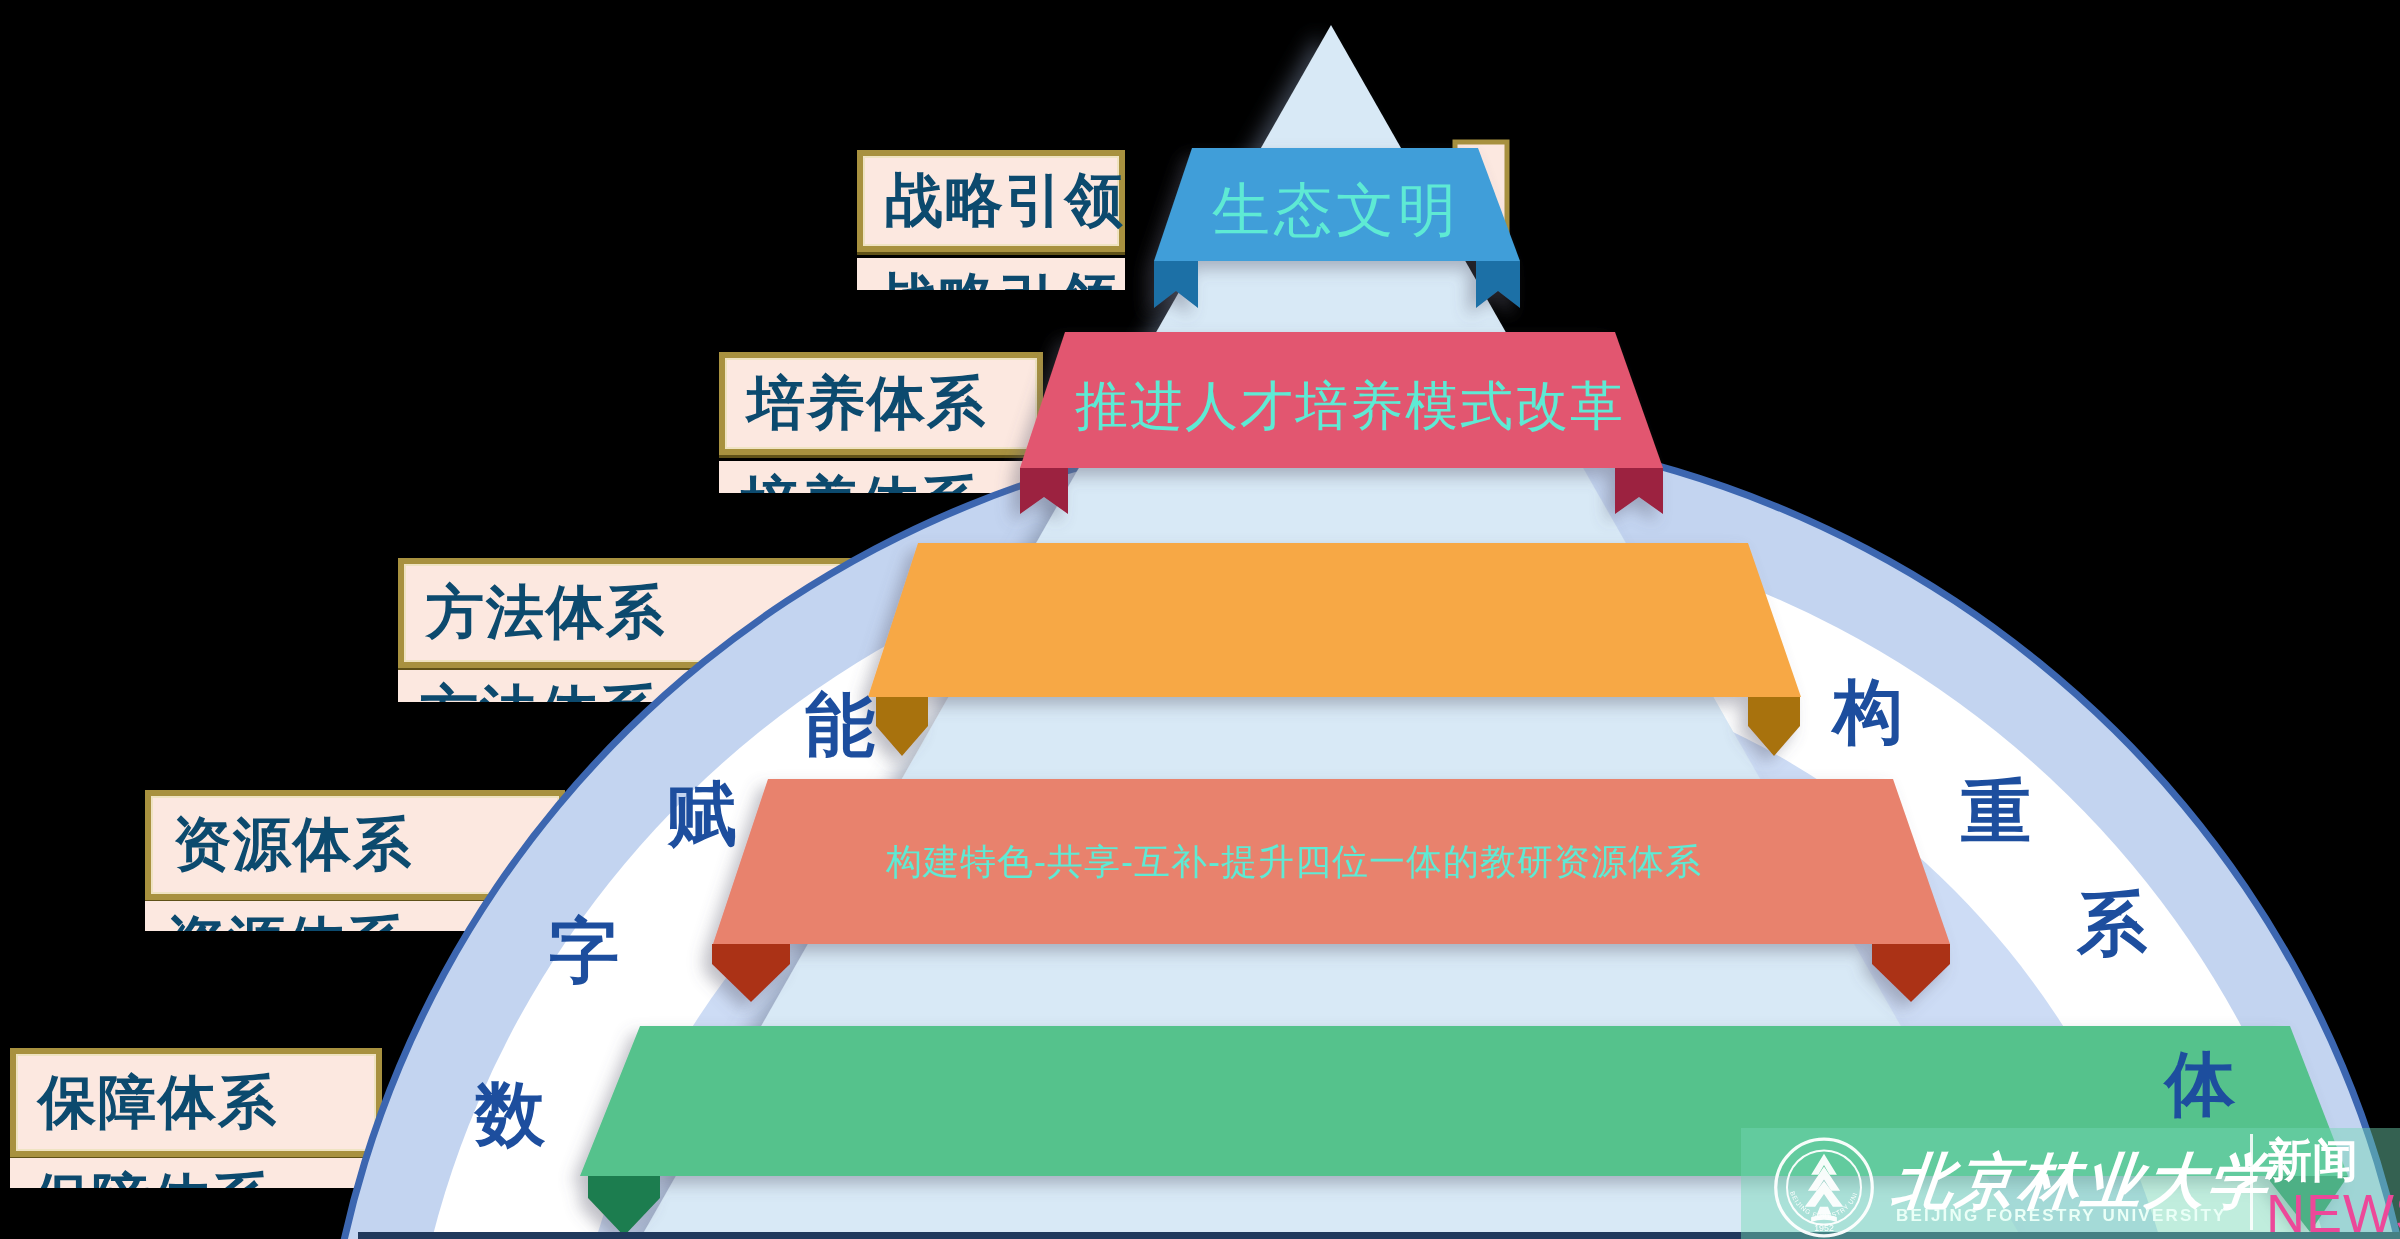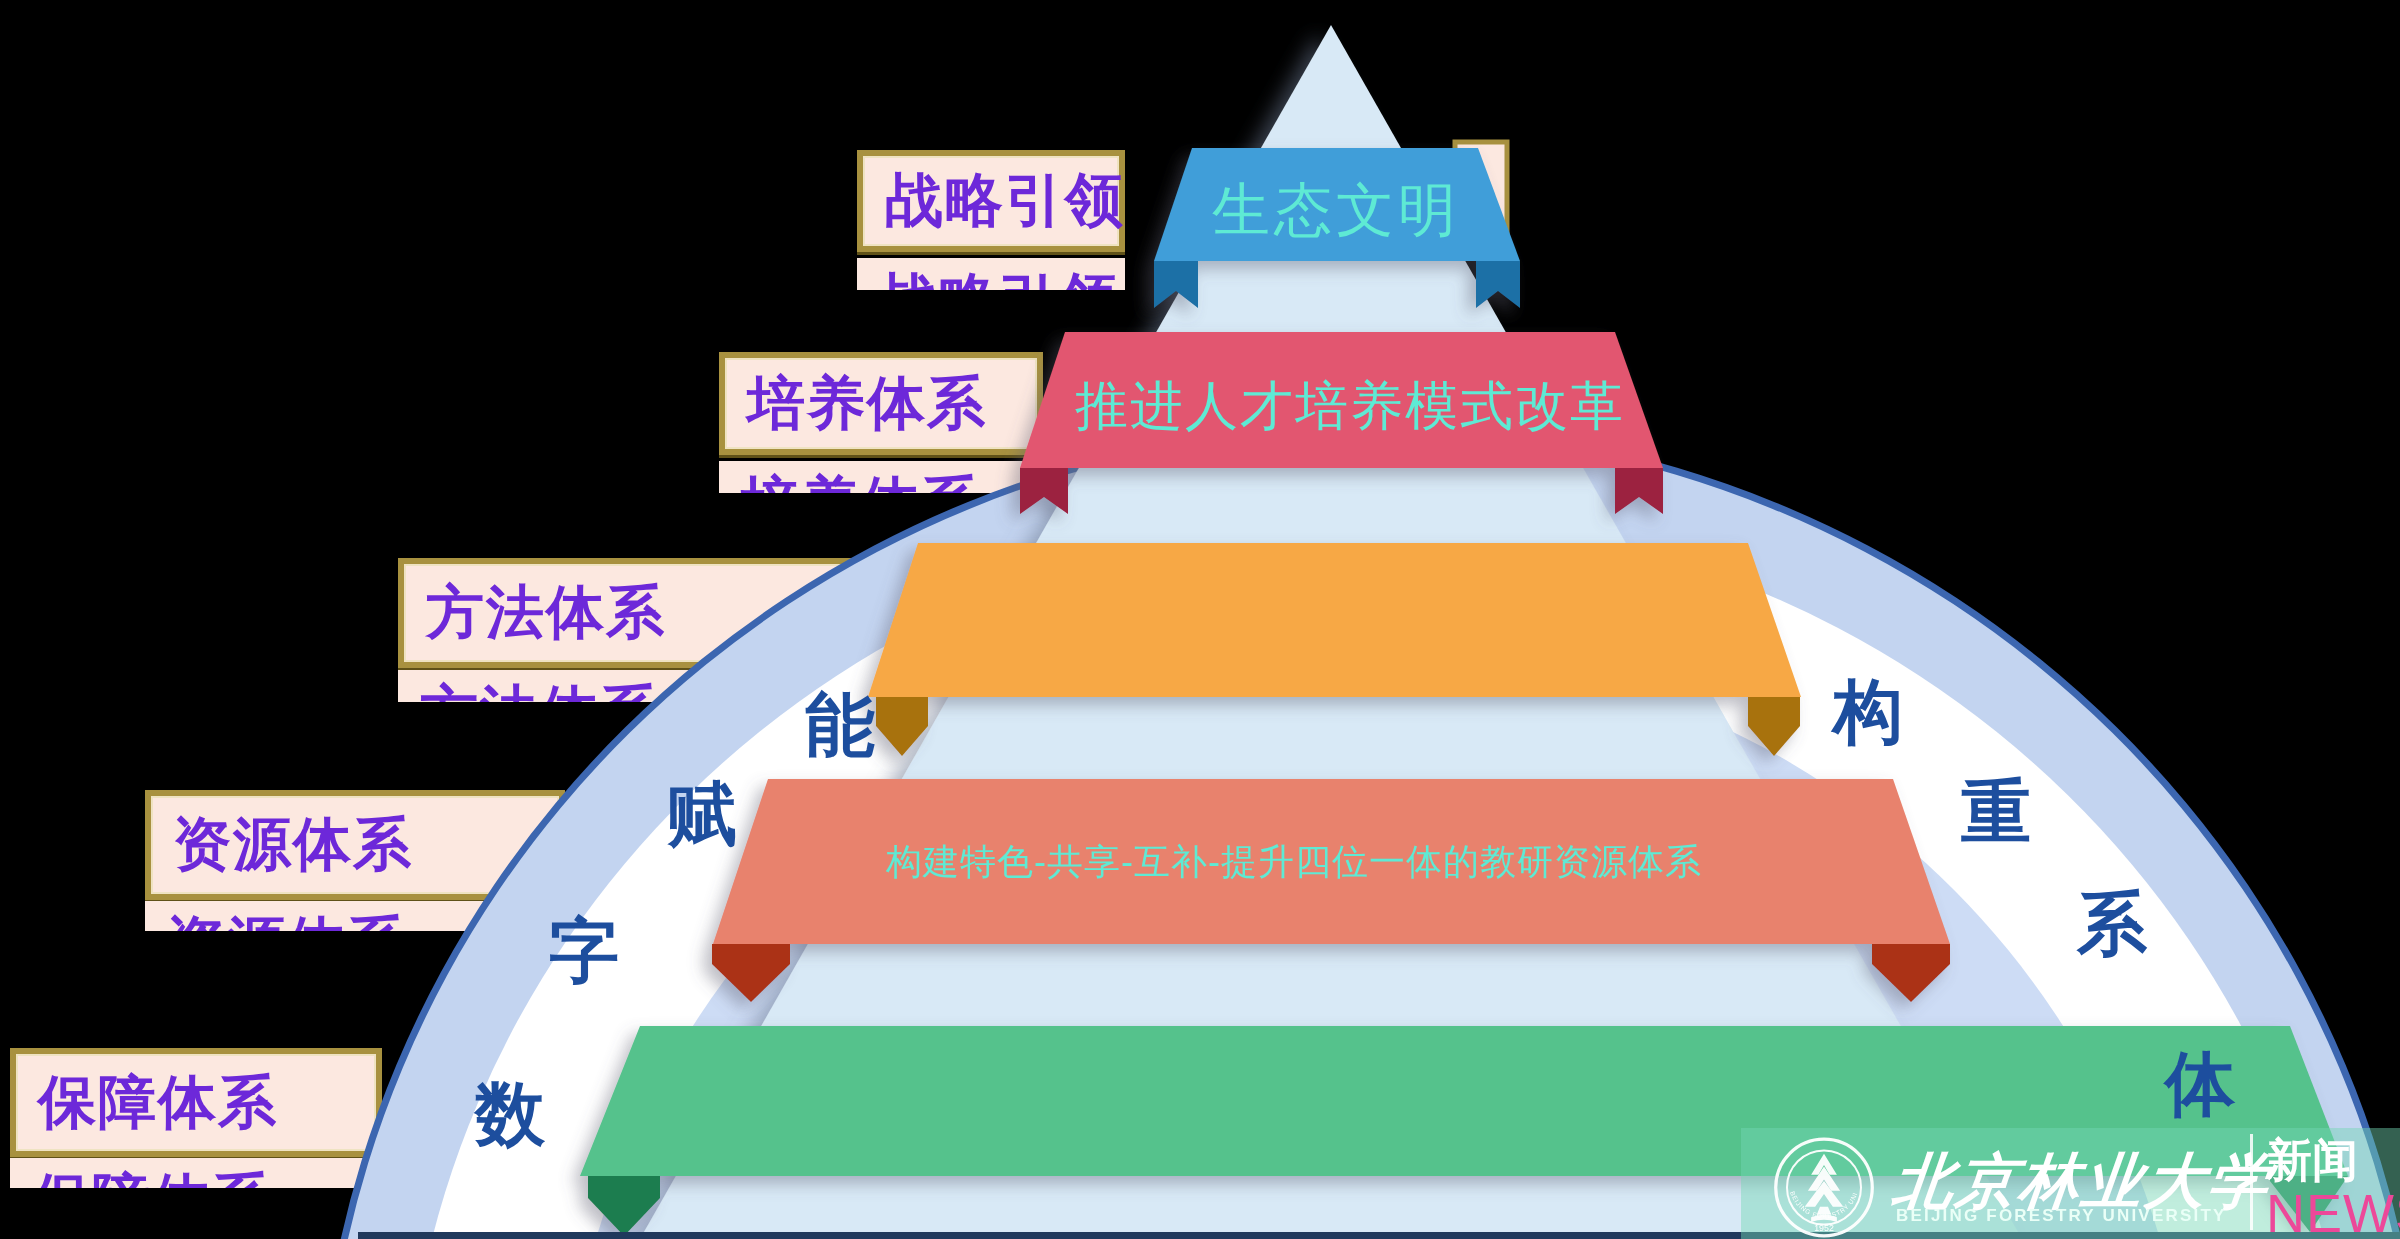--- a/index.html
+++ b/index.html
@@ -4,21 +4,21 @@
 <style>
   html,body{margin:0;padding:0;background:#000;}
   #stage{position:relative;width:2400px;height:1239px;background:#000;overflow:hidden;
          font-family:"Liberation Sans","DejaVu Sans",sans-serif;}
   #stage *{box-sizing:border-box;}
 
   
   .label-box{position:absolute;background:#fce8e0;border:6px solid #a8913f;
              box-shadow:0 3px 0 #5f5118, inset 0 0 0 2px #efe3c2;}
   .label-text{position:absolute;left:22px;top:50%;transform:translateY(-50%);
-              font-size:58px;font-weight:900;color:#6d28d9;white-space:nowrap;letter-spacing:2px;}
+              font-size:58px;font-weight:900;color:#0c4a6e;white-space:nowrap;letter-spacing:2px;}
   .label-dup{position:absolute;background:#fce8e0;overflow:hidden;}
   .label-dup .label-text{top:4px;transform:none;}
 
   #box-1{left:857px;top:150px;width:268px;height:102px;}
   #dup-1{left:857px;top:258px;width:268px;height:32px;}
   #box-2{left:719px;top:352px;width:324px;height:103px;}
   #dup-2{left:719px;top:461px;width:324px;height:32px;}
   #box-3{left:398px;top:558px;width:462px;height:110px;}
   #dup-3{left:398px;top:670px;width:462px;height:32px;}
   #box-4{left:145px;top:790px;width:420px;height:110px;}

